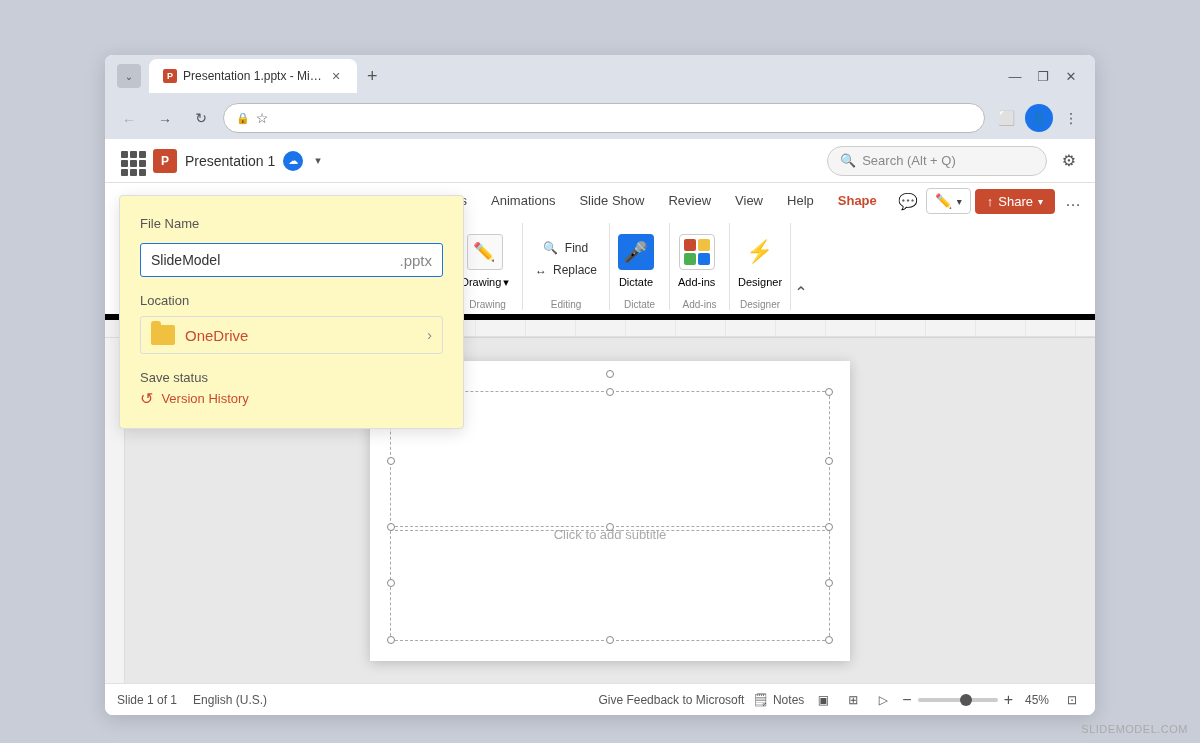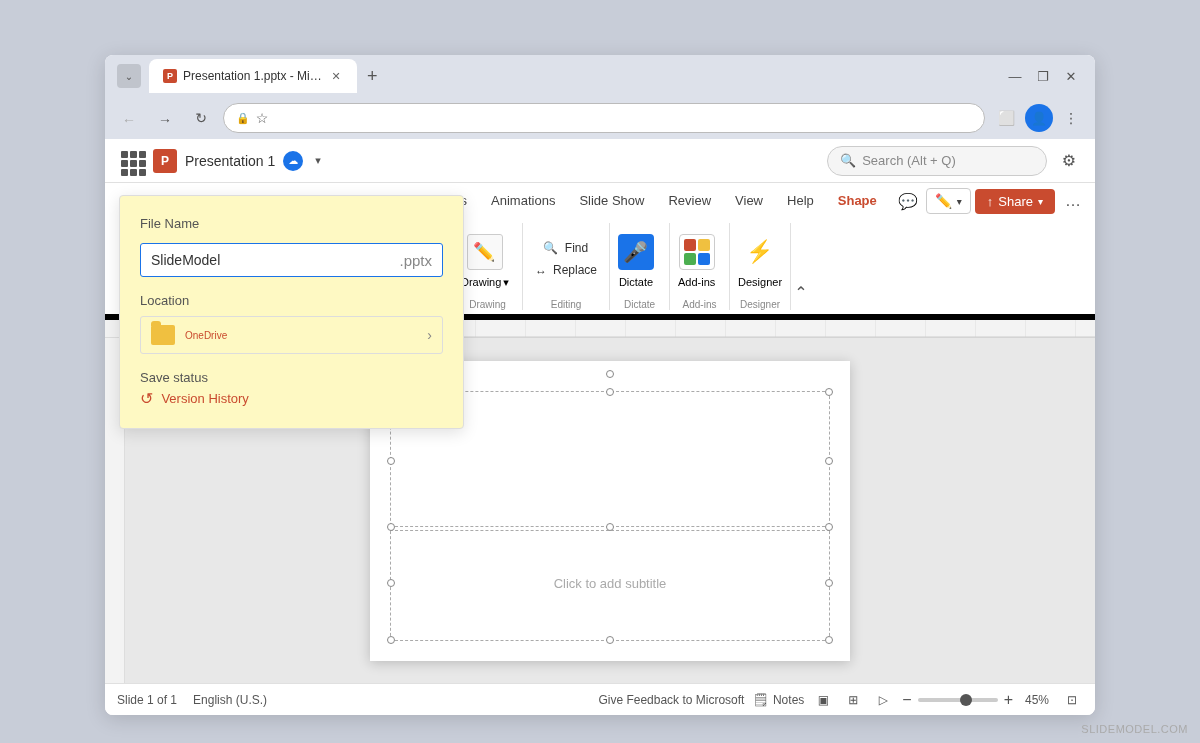--- a/index.html
+++ b/index.html
@@ -383,21 +383,21 @@
       border-radius: 50%;
       position: absolute;
       top: -22px;
       left: calc(50% - 4px);
     }
     .slide-placeholder-subtitle {
       position: absolute;
       top: 165px; left: 20px; right: 20px; bottom: 20px;
       border: 1.5px dashed #aaa;
       display: flex;
-      align-items: center;
+      align-items: flex-start;
       justify-content: center;
     }
     .subtitle-text {
       font-size: 13px;
       color: #aaa;
     }
 
     
     .status-bar {
       background: #fff;
@@ -511,21 +511,21 @@
     .folder-icon::before {
       content: '';
       position: absolute;
       top: -4px; left: 0;
       width: 10px; height: 5px;
       background: #f0c040;
       border-radius: 3px 3px 0 0;
     }
     .location-name {
       color: #c94b2f;
-      font-size: 10px;
+      font-size: 15px;
       flex: 1;
     }
     .location-arrow {
       color: #888;
       font-size: 14px;
     }
     .save-status-label {
       font-size: 13px;
       color: #555;
       margin-bottom: 4px;

